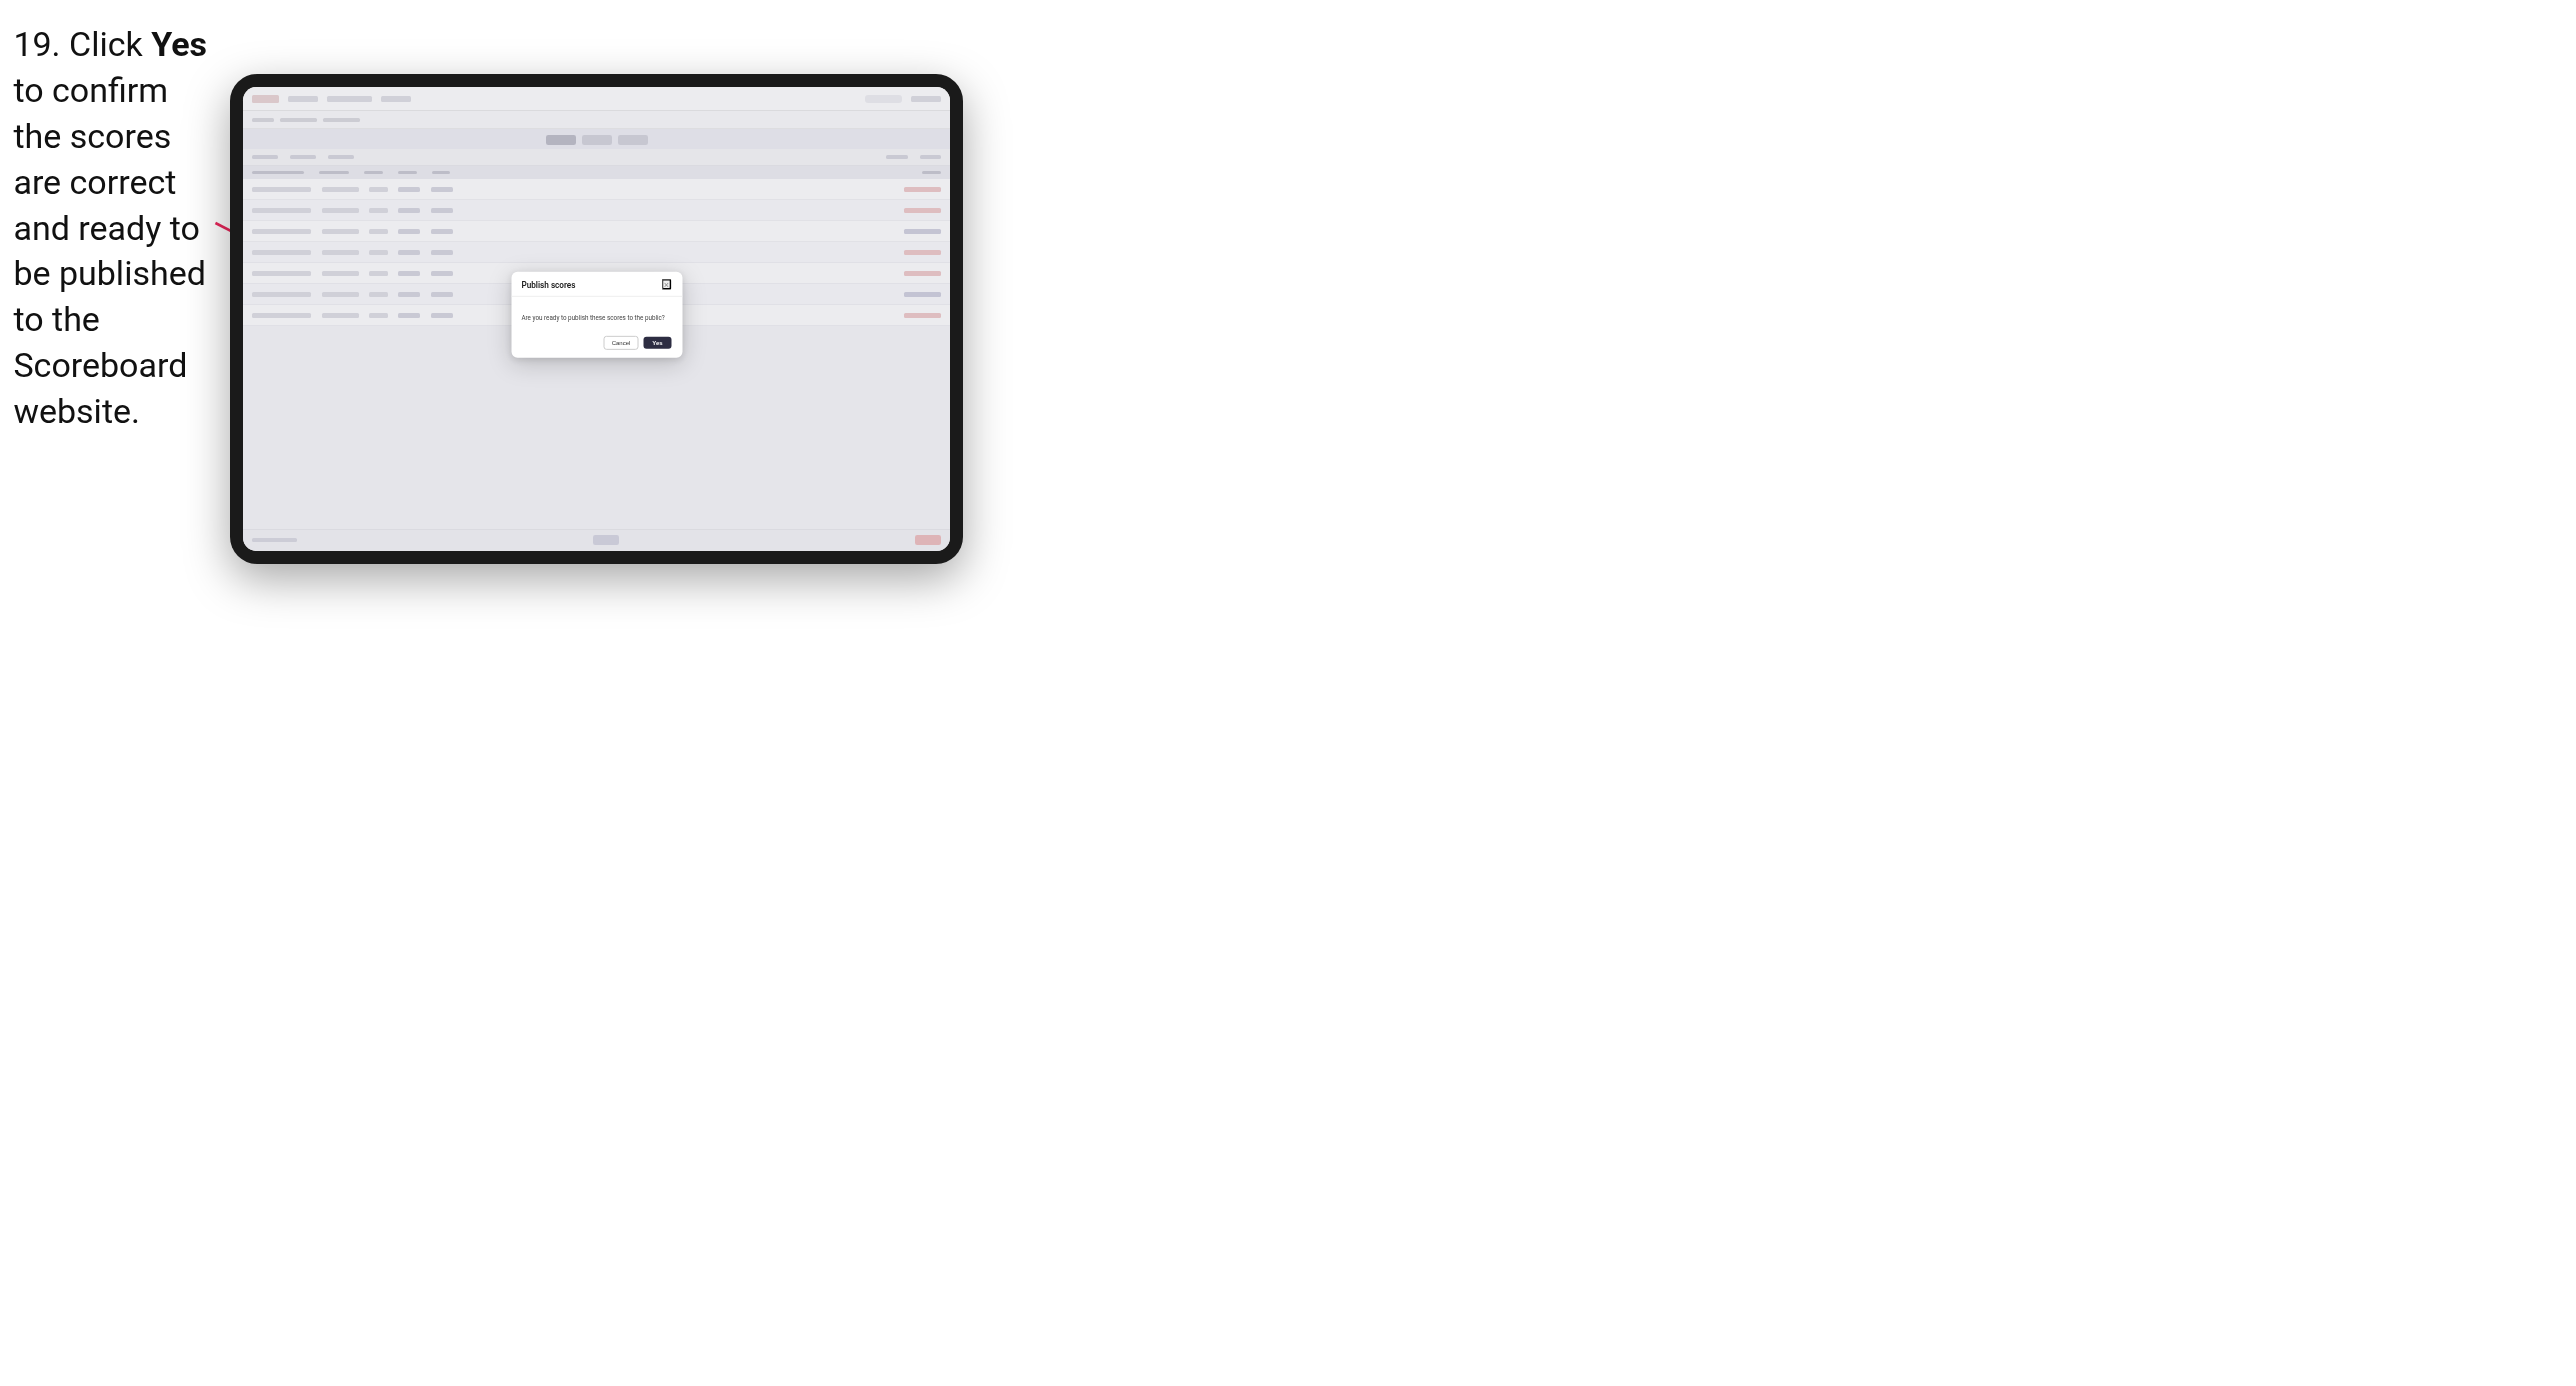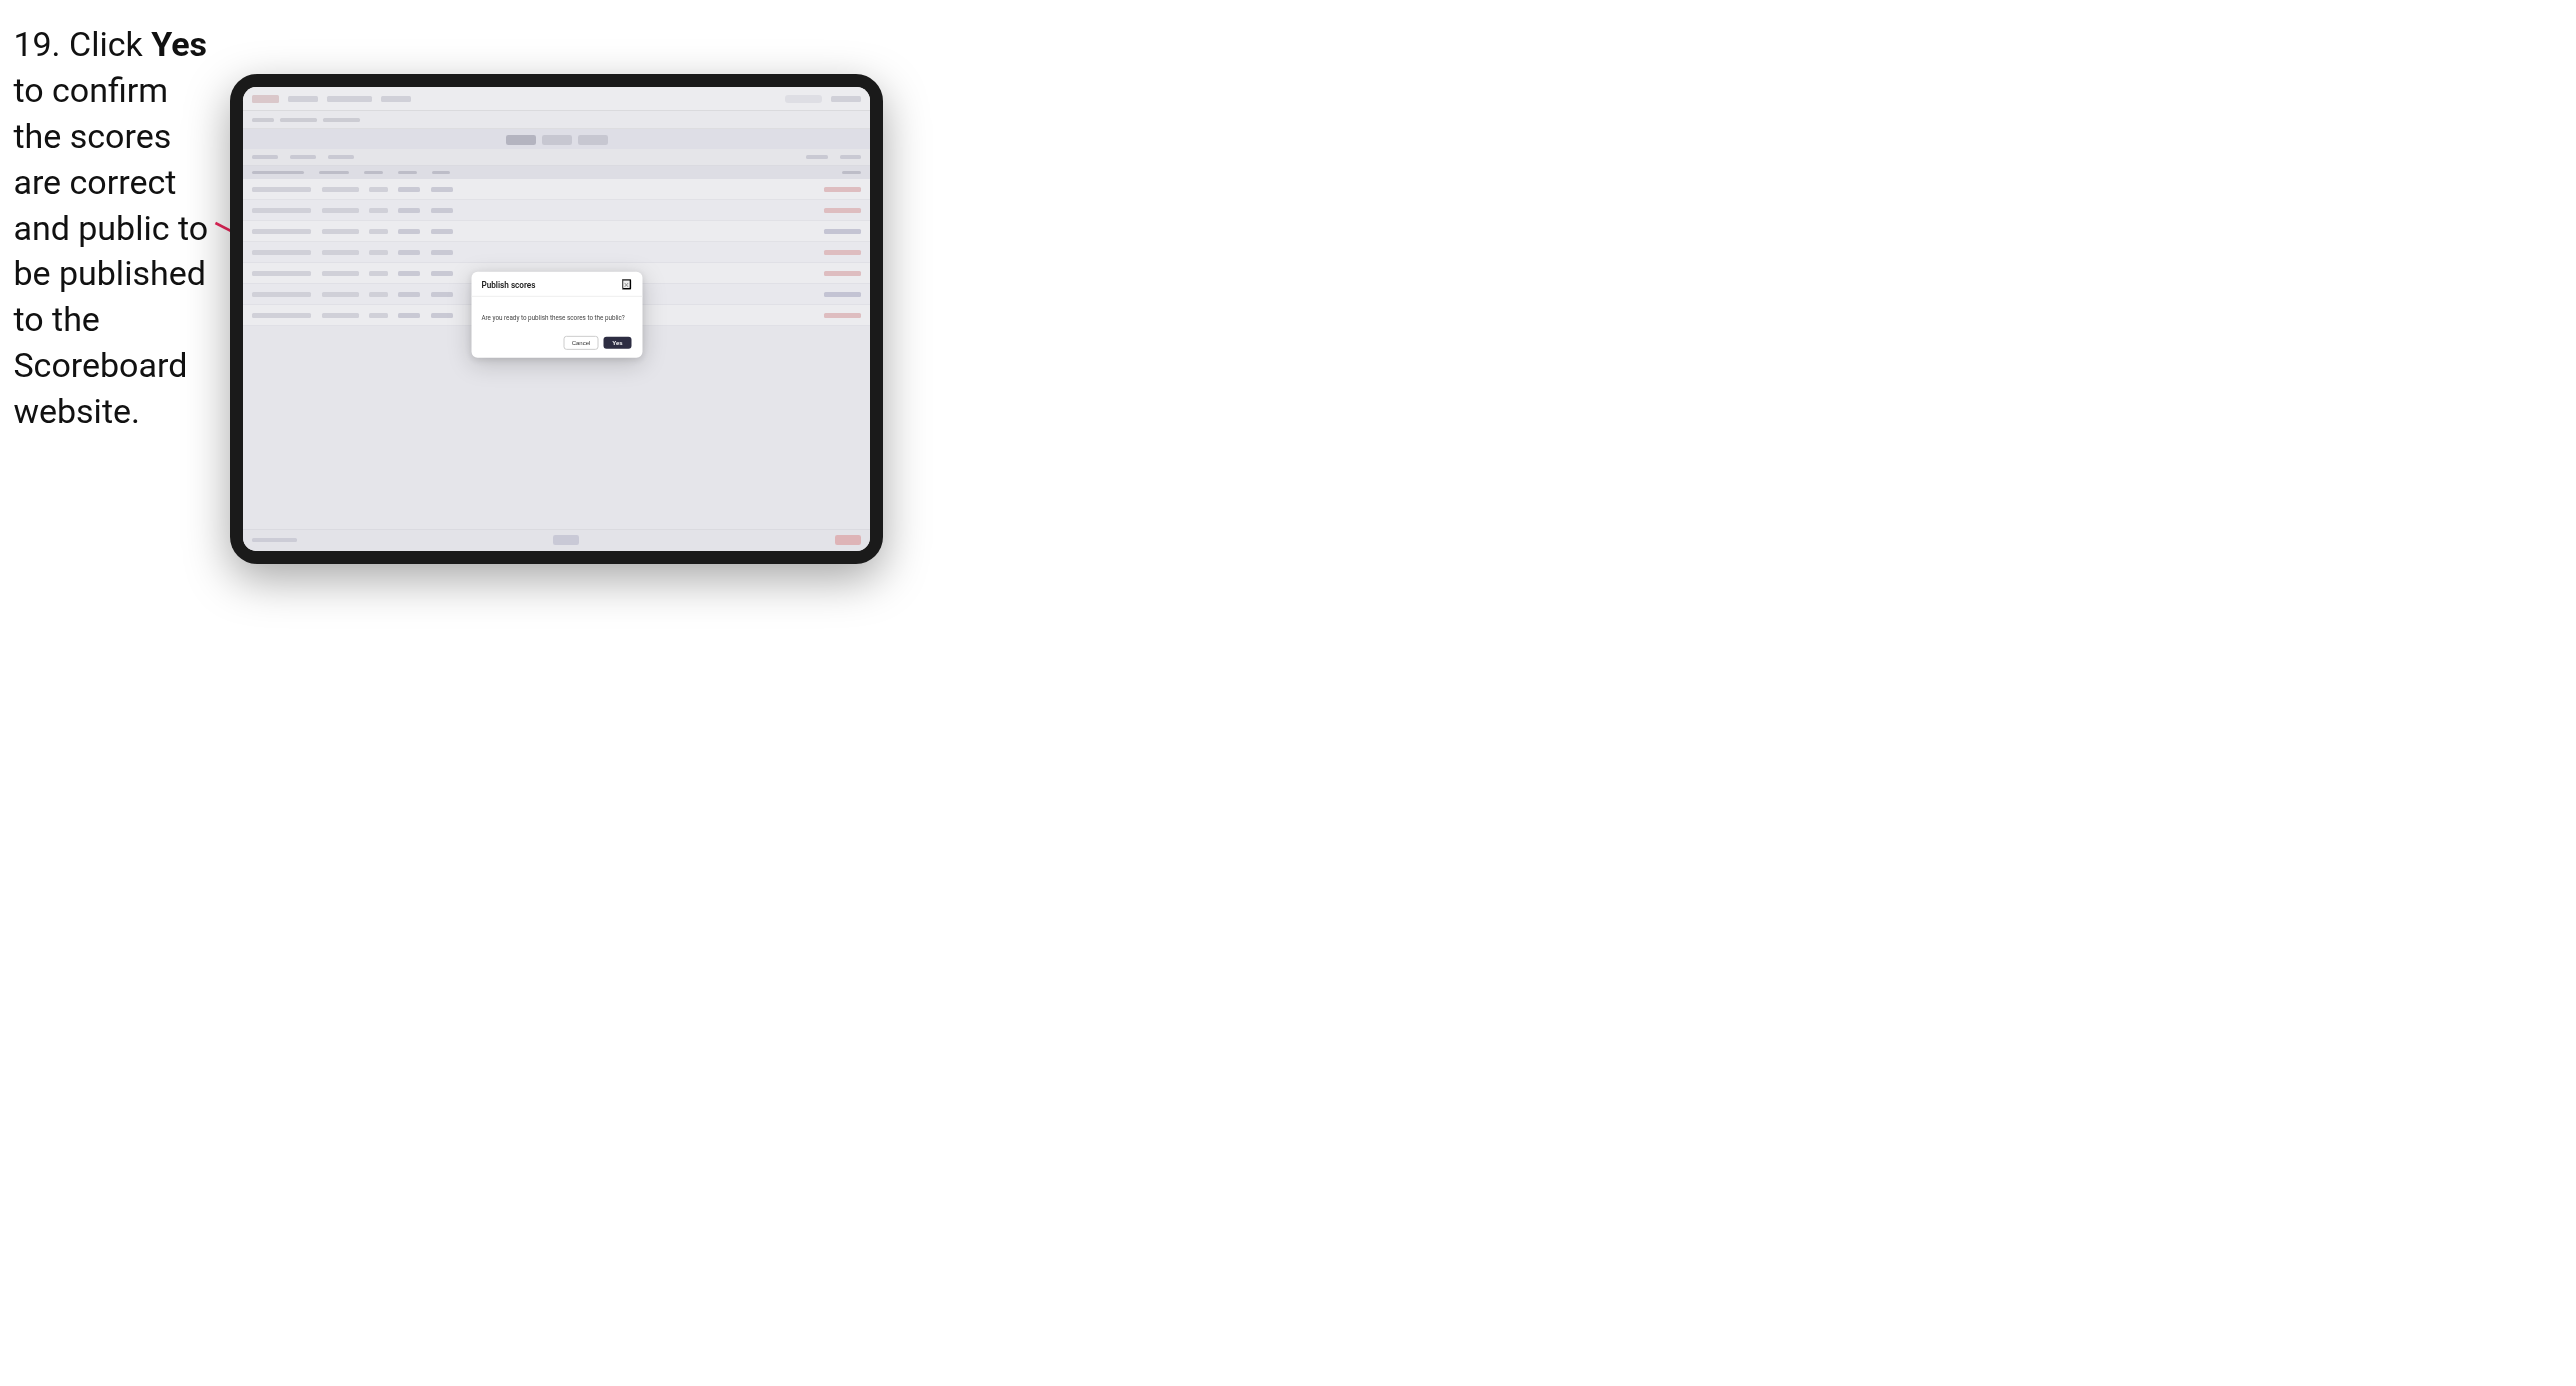--- a/index.html
+++ b/index.html
@@ -24,21 +24,21 @@
     }
     .instruction-text strong {
       font-weight: 700;
     }
 
     
     .tablet-outer {
       position: absolute;
       left: 230px;
       top: 74px;
-      width: 653px;
+      width: 733px;
       height: 490px;
       background: #1a1a1a;
       border-radius: 27px;
       box-shadow: 0 15px 45px rgba(0,0,0,0.35);
       padding: 13.4px;
     }
     .tablet-screen {
       width: 100%;
       height: 100%;
       background: #f0f0f0;
@@ -301,21 +301,21 @@
       pointer-events: none;
     }
   </style>
 </head>
 <body>
 
 <div class="instruction-text">
   <span>19.</span>
   <span>
     Click <strong>Yes</strong>
-    <span> to confirm the scores are correct and public to be published to the Scoreboard website.</span>
+    <span> to confirm the scores are correct and ready to be published to the Scoreboard website.</span>
   </span>
 </div>
 
 <svg class="arrow-container" style="position:absolute; left:208px; top:208px; width:312px; height:186px; pointer-events:none;" viewBox="0 0 420 250">
   <defs>
     <marker id="arrowhead" markerWidth="8" markerHeight="8" refX="6" refY="3" orient="auto">
       <polygon points="0 0, 8 3, 0 6" fill="#e8265a"></polygon>
     </marker>
   </defs>
   <line x1="10" y1="20" x2="360" y2="200" stroke="#e8265a" stroke-width="3.5" marker-end="url(#arrowhead)"></line>

